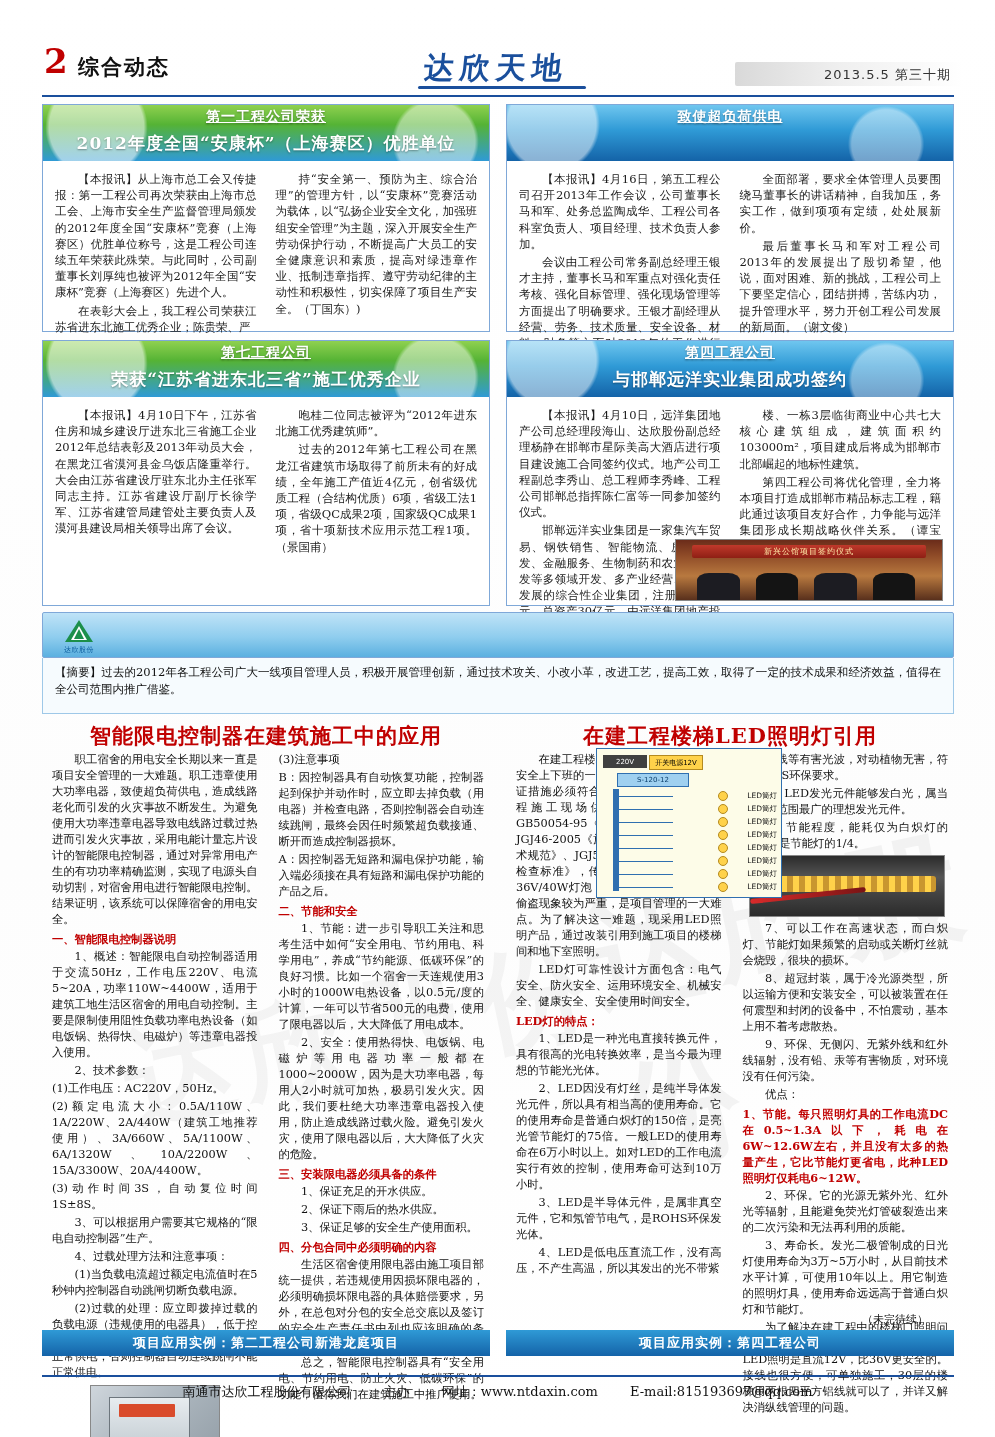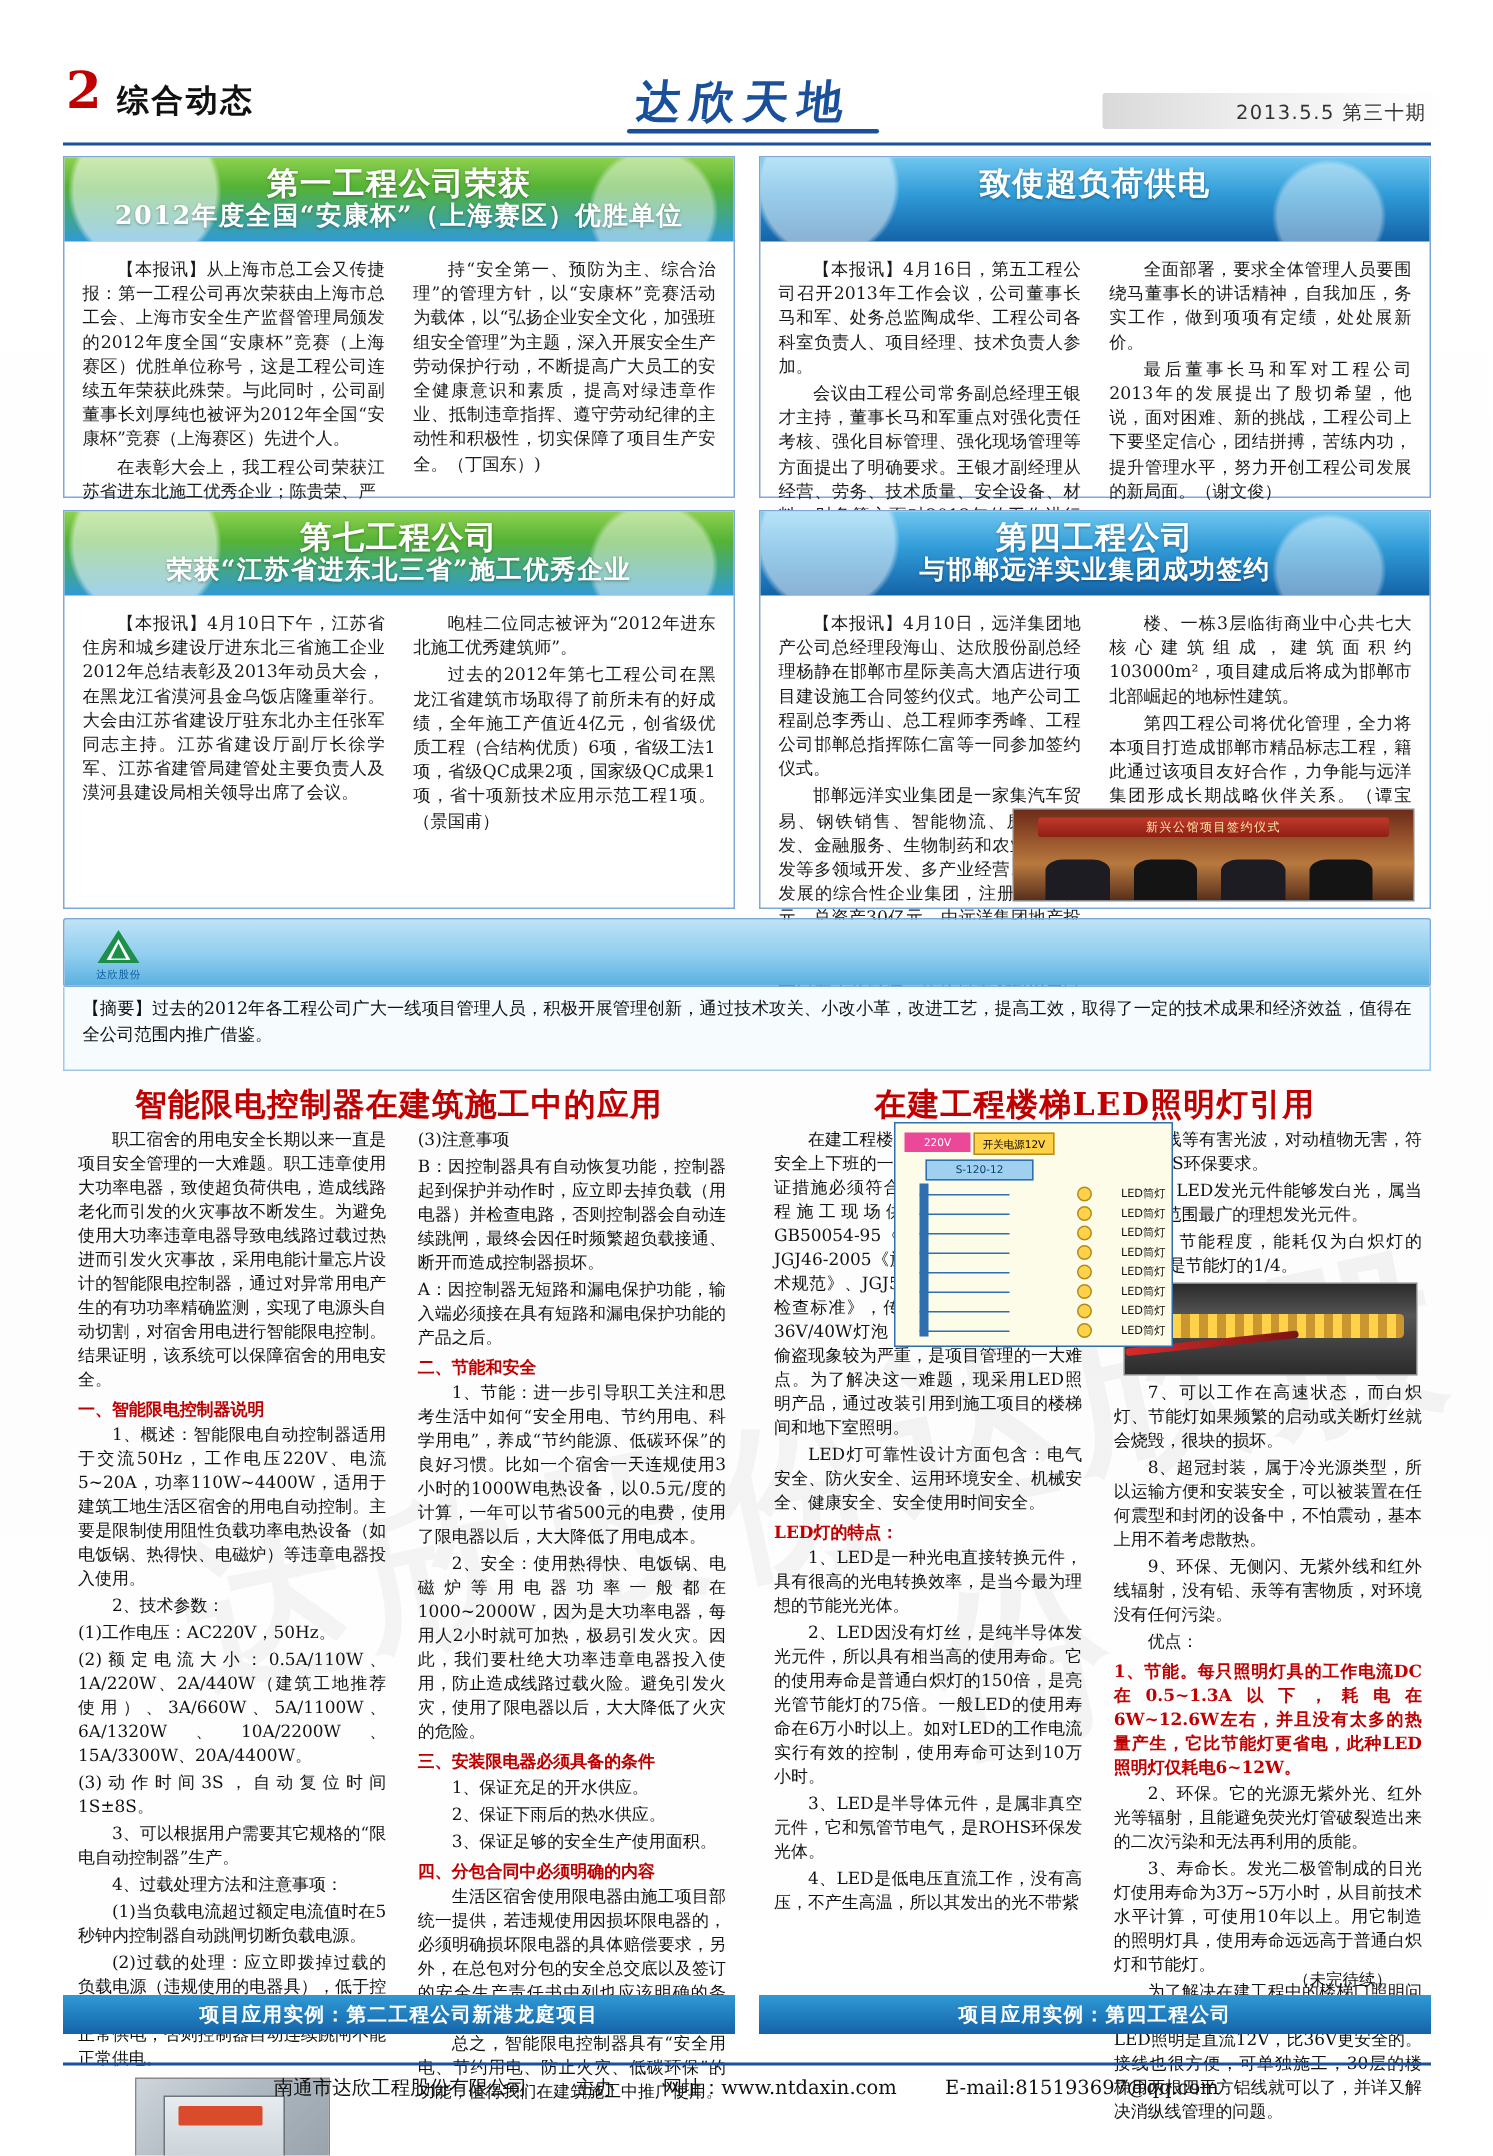--- a/index.html
+++ b/index.html
@@ -77,21 +77,21 @@
       radial-gradient(circle at 85% 70%, rgba(255,255,255,.4) 0 9%, rgba(255,255,255,0) 10%),
       linear-gradient(180deg,#6fc6ef 0%,#2f9ad6 45%,#1463a8 100%);
   }
   .bannerhead .ln1,.bannerhead .ln2{
     position:absolute;left:0;width:100%;text-align:center;
     color:#fff;font-weight:bold;
     font-family:"DejaVu Serif","Liberation Serif",serif;
     text-shadow:0 1px 2px rgba(0,0,0,.35);
     white-space:nowrap;
   }
-  .bannerhead .ln1{top:3px;font-size:21px;letter-spacing:1px;}
+  .bannerhead .ln1{top:3px;font-size:14px;letter-spacing:1px;text-decoration:underline;}
   .bannerhead .ln2{top:27px;font-size:17px;letter-spacing:1px;}
 
   .cols{
     display:flex;gap:19px;padding:10px 12px 8px 12px;
   }
   .col{flex:1;}
   p.tx{
     margin:0 0 2px 0;
     font-size:11.5px;line-height:16.2px;text-align:justify;
     text-indent:2em;
@@ -187,21 +187,21 @@
     background:linear-gradient(90deg,#d92b2b,#7a1414);border-radius:4px;
     transform:rotate(-6deg);
   }
   
   .schem{
     position:absolute;border:1px solid #2f6fb0;box-sizing:border-box;
     background:#fdfce8;
   }
   .schem .sw{
     position:absolute;left:6px;top:6px;width:44px;height:13px;
-    background:#ec4899;color:#fff;font-size:7px;display:flex;align-items:center;justify-content:center;
+    background:#404040;color:#fff;font-size:7px;display:flex;align-items:center;justify-content:center;
   }
   .schem .sw2{
     position:absolute;left:52px;top:6px;width:52px;height:13px;
     background:#ffd24a;color:#000;font-size:7px;display:flex;align-items:center;justify-content:center;border:1px solid #b48a1f;
   }
   .schem .model{
     position:absolute;left:20px;top:24px;width:70px;height:12px;
     background:#9fd0f0;color:#0b3f6b;font-size:7px;display:flex;align-items:center;justify-content:center;border:1px solid #2f6fb0;
   }
   .schem .bus{

